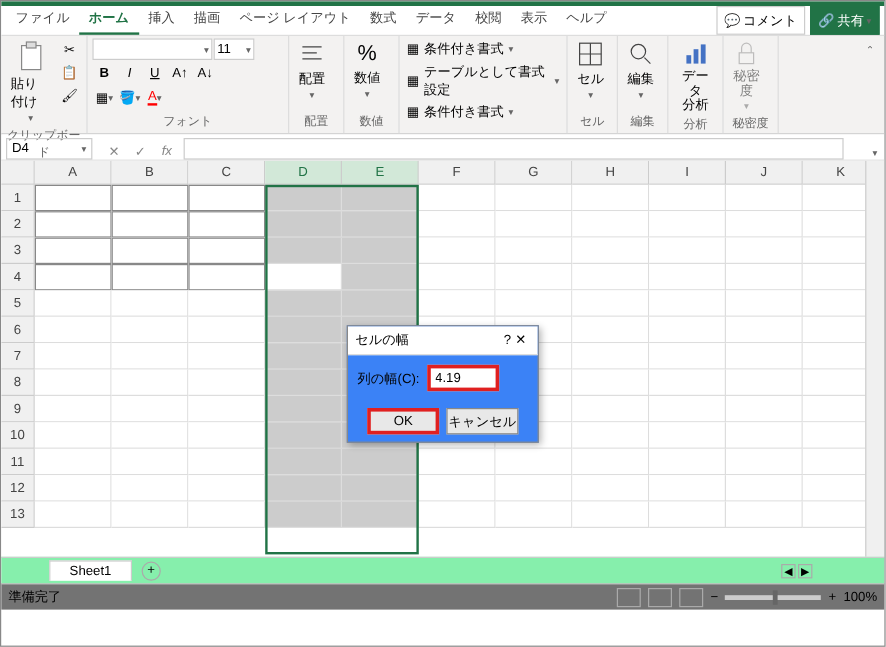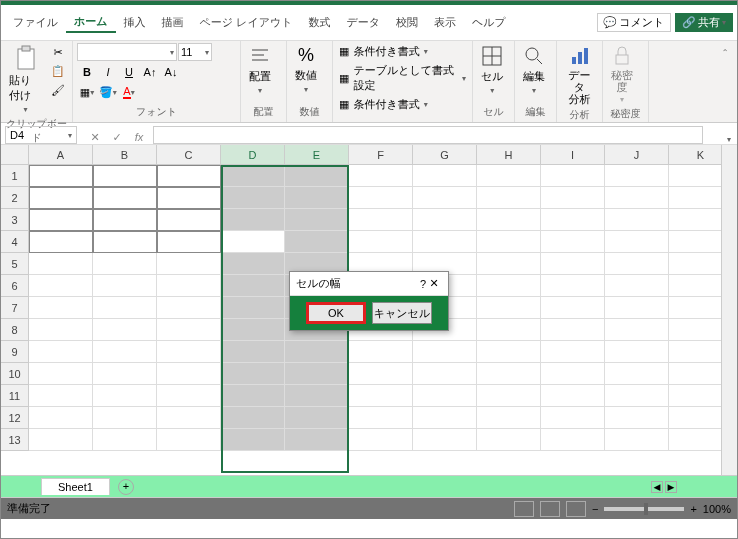--- a/index.html
+++ b/index.html
@@ -1,18 +1,18 @@
 <!DOCTYPE html>
 <html><head>
 <meta charset="utf-8">
 <style>
 *{box-sizing:border-box;margin:0;padding:0;font-family:"Yu Gothic UI","Meiryo",sans-serif;font-size:11px;}
 body{background:#fff;width:738px;height:539px;overflow:hidden;border:1px solid #888;position:relative;}
 .titlebar{height:4px;background:#217346;}
-.menubar{height:36px;background:#fff;display:flex;align-items:center;padding:0 4px;border-bottom:1px solid #ddd;}
+.menubar{height:25px;background:#fff;display:flex;padding:0 4px;border-bottom:1px solid #ddd;}
 .menu-item{padding:2px 8px;color:#444;cursor:pointer;}
 .menu-item.active{color:#217346;border-bottom:2px solid #217346;font-weight:bold;}
 .menu-right{margin-left:auto;display:flex;gap:4px;}
 .menu-btn{border:1px solid #ccc;padding:1px 6px;display:flex;align-items:center;gap:2px;}
 .ribbon{height:82px;background:#f3f2f1;display:flex;border-bottom:1px solid #ccc;}
 .ribbon-group{border-right:1px solid #ddd;display:flex;flex-direction:column;padding:2px 4px;}
 .ribbon-group-content{flex:1;display:flex;align-items:flex-start;gap:2px;}
 .ribbon-group-label{text-align:center;font-size:10px;color:#666;padding:1px 0;}
 .big-btn{display:flex;flex-direction:column;align-items:center;padding:2px 4px;gap:2px;}
 .small-btn{width:20px;height:18px;display:inline-flex;align-items:center;justify-content:center;border:1px solid transparent;}
@@ -39,21 +39,21 @@
 .sel-outline{position:absolute;border:2px solid #217346;pointer-events:none;}
 .scrollbar-v{position:absolute;right:0;top:0;width:16px;height:100%;background:#f0f0f0;border-left:1px solid #ccc;}
 .sheet-tabs{height:22px;background:#86efac;display:flex;align-items:center;padding-left:40px;border-top:1px solid #ccc;position:relative;}
 .sheet-tab{background:#fff;border:1px solid #ccc;border-bottom:none;padding:2px 16px;}
 .tab-add{width:16px;height:16px;border:1px solid #aaa;border-radius:50%;margin-left:8px;text-align:center;line-height:13px;}
 .statusbar{height:22px;background:#737373;display:flex;align-items:center;padding:0 6px;border-top:1px solid #ccc;gap:10px;}
 .status-right{margin-left:auto;display:flex;align-items:center;gap:6px;}
 .view-btn{width:20px;height:16px;border:1px solid #aaa;display:inline-block;}
 .zoom-slider{width:80px;height:4px;background:#ccc;position:relative;}
 .zoom-slider::after{content:"";position:absolute;left:50%;top:-4px;width:4px;height:12px;background:#666;}
-.dialog{position:absolute;top:270px;left:288px;width:160px;background:#15803d;border:1px solid #888;box-shadow:2px 2px 6px rgba(0,0,0,.3);z-index:100;}
+.dialog{position:absolute;top:270px;left:288px;width:160px;background:#3b82f6;border:1px solid #888;box-shadow:2px 2px 6px rgba(0,0,0,.3);z-index:100;}
 .dlg-title{height:24px;display:flex;align-items:center;padding:0 6px;background:#fff;border-bottom:1px solid #ddd;}
 .dlg-title-text{flex:1;}
 .dlg-close{width:16px;text-align:center;cursor:pointer;}
 .dlg-body{padding:8px;display:flex;align-items:center;gap:6px;}
 .dlg-input{width:60px;height:22px;border:1px solid #888;padding:0 4px;}
 .dlg-buttons{padding:6px;display:flex;gap:6px;justify-content:center;}
 .dlg-btn{width:60px;height:22px;border:1px solid #888;background:#e8e8e8;}
 .red-box{border:3px solid #e02020 !important;}
 .chev{font-size:8px;color:#666;}
 .arrow-h{position:absolute;right:60px;display:flex;gap:2px;}
@@ -460,20 +460,24 @@
   <div class="sel-outline" style="top:20px;left:220px;width:128px;height:308px"></div>
   <div class="scrollbar-v"></div>
 </div>
 
 <div class="dialog">
   <div class="dlg-title">
     <span class="dlg-title-text">セルの幅</span>
     <span>?</span>
     <span class="dlg-close">✕</span>
   </div>
+  <div class="dlg-body">
+    <span>列の幅(C):</span>
+    <input class="dlg-input red-box" value="4.19" style="">
+  </div>
   <div class="dlg-buttons">
     <button class="dlg-btn red-box">OK</button>
     <button class="dlg-btn">キャンセル</button>
   </div>
 </div>
 
 <div class="sheet-tabs">
   <div class="sheet-tab">Sheet1</div>
   <div class="tab-add">+</div>
   <div class="arrow-h">

